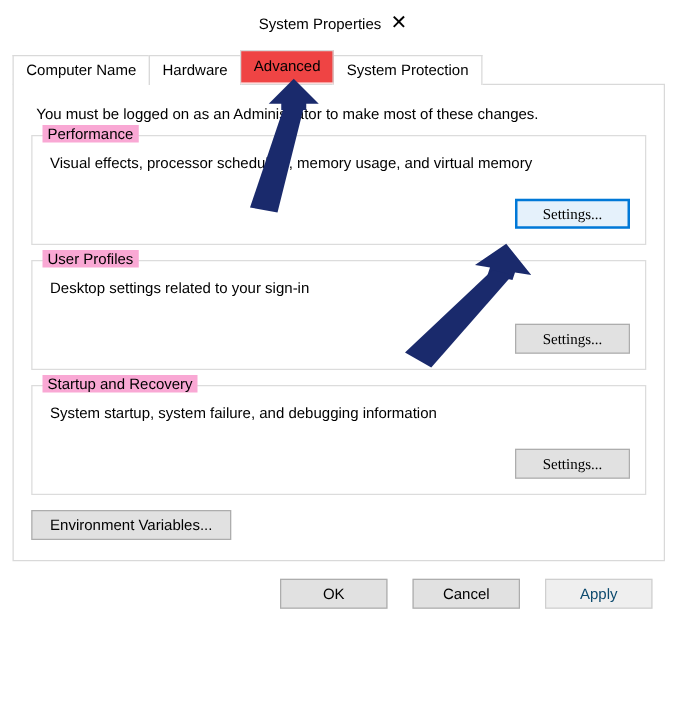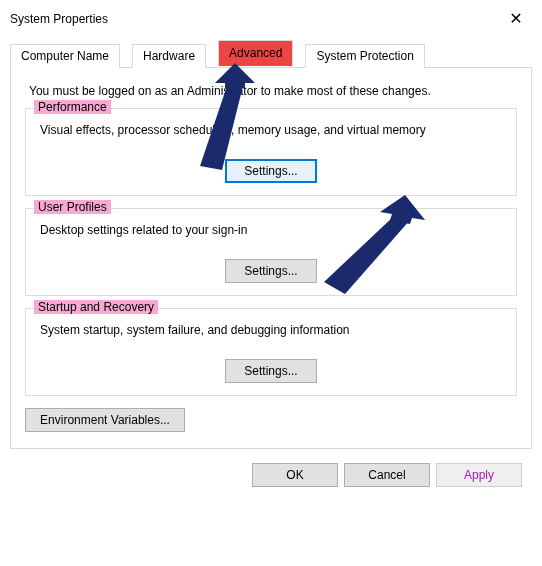--- a/index.html
+++ b/index.html
@@ -9,21 +9,21 @@
     font-size: 12px;
     background: #fff;
     color: #000;
     width: 542px;
     height: 566px;
     position: relative;
   }
   .titlebar {
     display: flex;
     align-items: center;
-    justify-content: space-between;
+    justify-content: center;
     padding: 8px 12px 4px 10px;
     height: 34px;
   }
   .titlebar .title {
     font-size: 12px;
   }
   .close-x {
     font-size: 16px;
     font-weight: 300;
     width: 28px;
@@ -39,21 +39,21 @@
     align-items: flex-end;
     position: relative;
     z-index: 2;
   }
   .tab {
     border: 1px solid #d9d9d9;
     border-bottom: none;
     background: #fff;
     padding: 4px 10px 5px 10px;
     font-size: 12px;
-    margin-right: 13px;
+    margin-right: 0;
     position: relative;
     top: 1px;
     cursor: default;
   }
   .tab + .tab { margin-left: -1px; }
   .tab.active {
     background: #ef4444;
     border-bottom: 1px solid #fff;
     z-index: 3;
     padding-top: 5px;
@@ -82,54 +82,55 @@
     left: 8px;
     background: #f9a8d4;
     padding: 0 4px;
     font-size: 12px;
   }
   .group-desc {
     margin: 0 0 8px 2px;
   }
   .group-btn-row {
     display: flex;
-    justify-content: center;
+    justify-content: flex-end;
     margin-top: 22px;
+    font-family: Liberation Serif, serif;
   }
   .btn {
     min-width: 92px;
     height: 24px;
     background: #e1e1e1;
     border: 1px solid #adadad;
     font-family: inherit;
     font-size: 12px;
     padding: 0 10px;
     cursor: default;
   }
   .btn.highlight {
     border: 2px solid #0078d7;
     background: #e5f1fb;
   }
   .btn.disabled {
-    color: #a21caf;
+    color: #0c4a6e;
     background: #efefef;
     border-color: #cfcfcf;
   }
   .env-row {
     display: flex;
     justify-content: flex-start;
     margin: 6px 10px 0 0;
   }
   .env-btn {
     min-width: 160px;
   }
   .footer {
     display: flex;
     justify-content: flex-end;
-    gap: 6px;
+    gap: 20px;
     padding: 14px 10px 0 0;
   }
   .footer .btn { min-width: 86px; }
   
   .arrow {
     position: absolute;
     pointer-events: none;
     z-index: 10;
   }
 </style>

